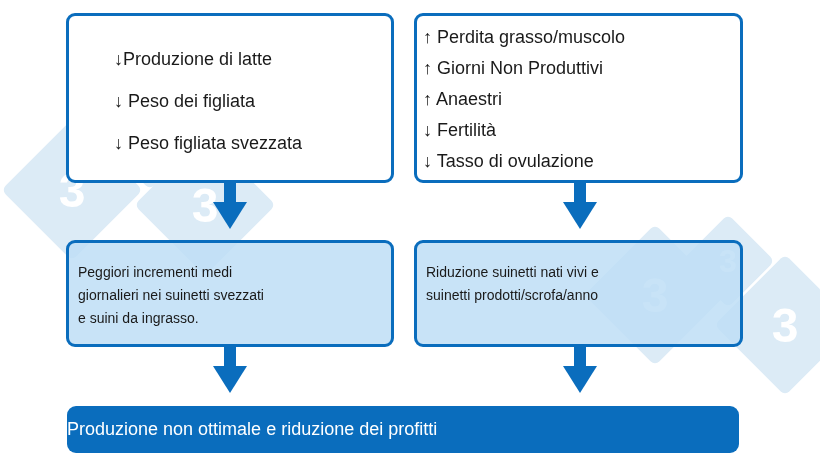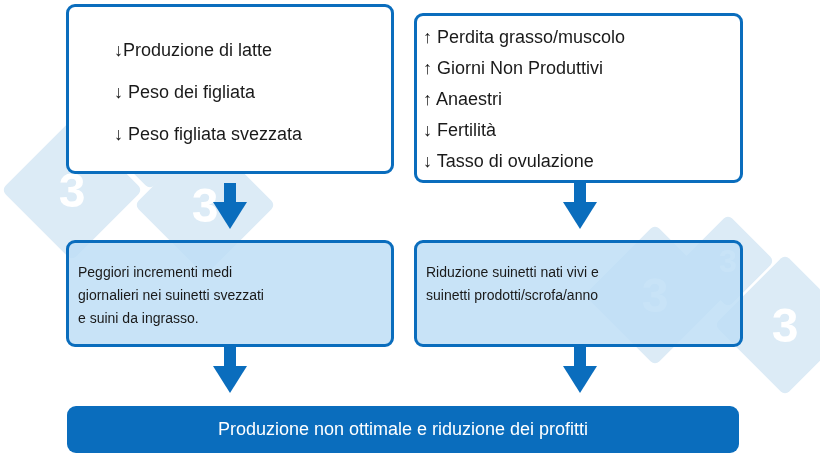--- a/index.html
+++ b/index.html
@@ -24,21 +24,21 @@
     .list li { font-size: 18px; white-space: nowrap; }
     .left-list { position: absolute; left: 45px; top: 22px; }
     .left-list li { line-height: 42px; }
     .right-list { position: absolute; left: 6px; top: 6px; }
     .right-list li { line-height: 31px; }
     .mid-text { position: absolute; left: 9px; top: 18px; font-size: 14px; line-height: 23px; }
     .arrow { position: absolute; width: 40px; height: 50px; }
     .bar {
       position: absolute; left: 67px; top: 406px; width: 672px; height: 47px;
       background: #0a6dbd; border-radius: 9px; color: #ffffff;
-      display: flex; align-items: center; justify-content: center; font-size: 18px;
+      display: flex; align-items: center; justify-content: flex-start; font-size: 18px;
     }
   </style>
 </head>
 <body>
 
 <div class="wm" style="left:22px;top:140px;width:100px;height:100px;">
     <span style="font-size:48px;">3</span>
   </div>
 <div class="wm" style="left:117px;top:110px;width:66px;height:66px;">
     <span style="font-size:32px;">3</span>
@@ -49,21 +49,21 @@
 <div class="wm" style="left:605px;top:245px;width:100px;height:100px;">
     <span style="font-size:48px;">3</span>
   </div>
 <div class="wm" style="left:695px;top:228px;width:66px;height:66px;">
     <span style="font-size:32px;">3</span>
   </div>
 <div class="wm" style="left:735px;top:275px;width:100px;height:100px;">
     <span style="font-size:48px;">3</span>
   </div>
 
-<div class="box" style="left:66px;top:4px;width:328px;height:170px;">
+<div class="box" style="left:66px;top:13px;width:328px;height:170px;">
   <ul class="list left-list">
     <li><span>↓</span><span>Produzione di latte</span></li>
     <li><span>↓</span><span> Peso dei figliata</span></li>
     <li><span>↓</span><span> Peso figliata svezzata</span></li>
   </ul>
 </div>
 
 <div class="box" style="left:414px;top:13px;width:329px;height:170px;">
   <ul class="list right-list">
     <li><span>↑</span><span> Perdita grasso/muscolo</span></li>

